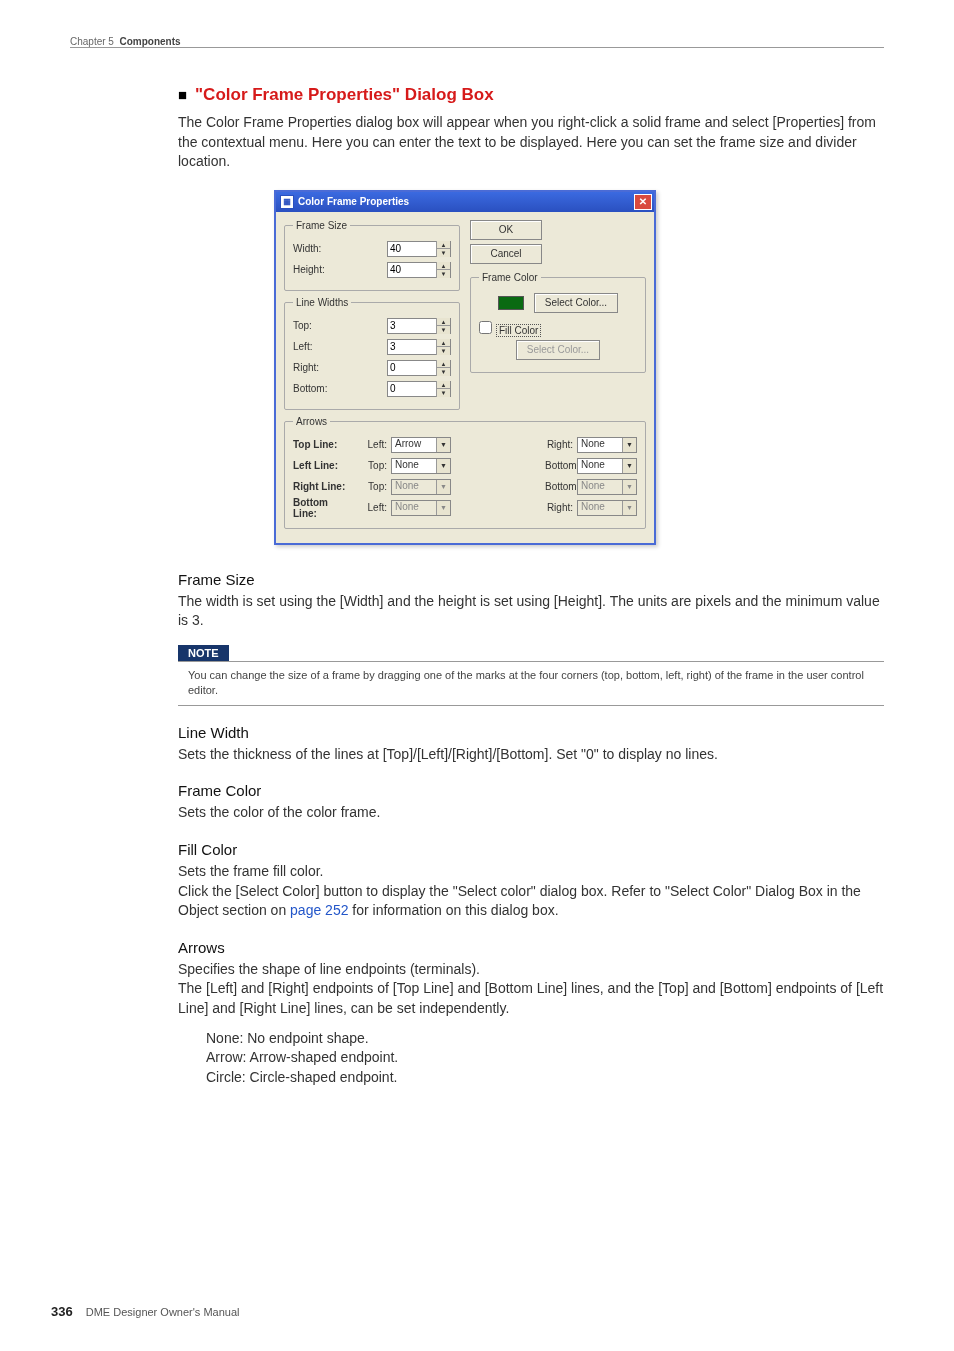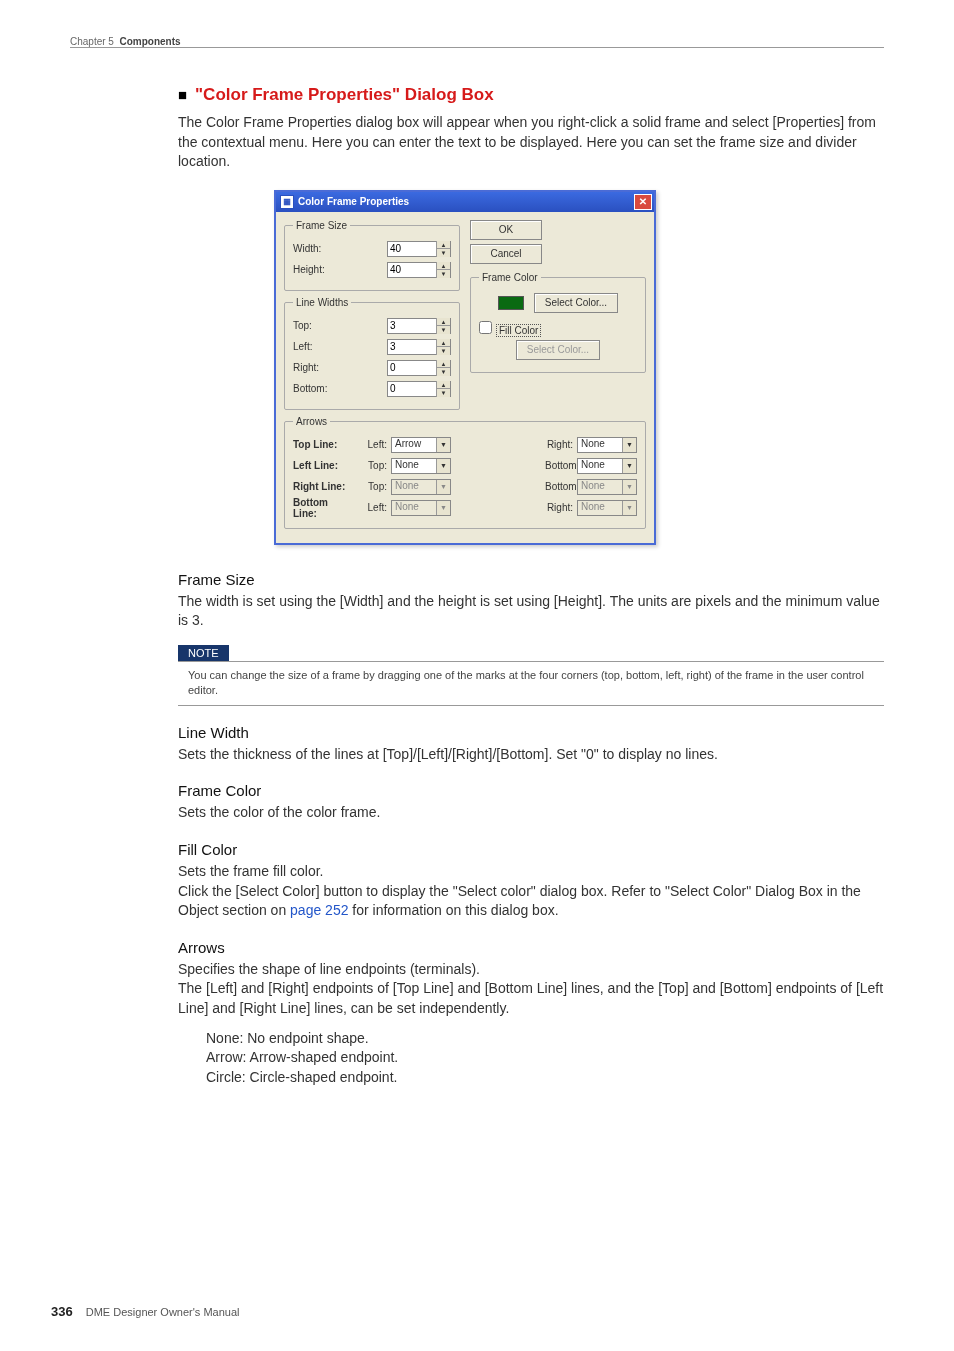--- a/index.html
+++ b/index.html
@@ -130,21 +130,21 @@
   .dd .ddbtn {
     width:14px; height:14px; background:#e8e4d0; border-left:1px solid #999;
     display:flex; align-items:center; justify-content:center; font-size:7px;
   }
 
   
   .sect-h { font-size: 15px; margin-top: 10px; margin-bottom: 4px; color:#111; }
   .sect-p { font-size: 14px; color:#333; line-height: 1.4; }
   .note-bar {
     display:inline-block; background:#17356a; color:#fff; font-size:11px;
-    font-weight:normal; padding:2px 10px; margin-top:14px;
+    font-weight:bold; padding:2px 10px; margin-top:14px;
   }
   .note-box {
     border-top:1px solid #999; border-bottom:1px solid #999;
     padding:6px 0; margin-top:0; font-size:11px; color:#444; line-height:1.4;
     padding-left:10px;
   }
   .link { color:#2356c9; }
   .indent { margin-left:28px; margin-top:10px; }
 
   .footer {

